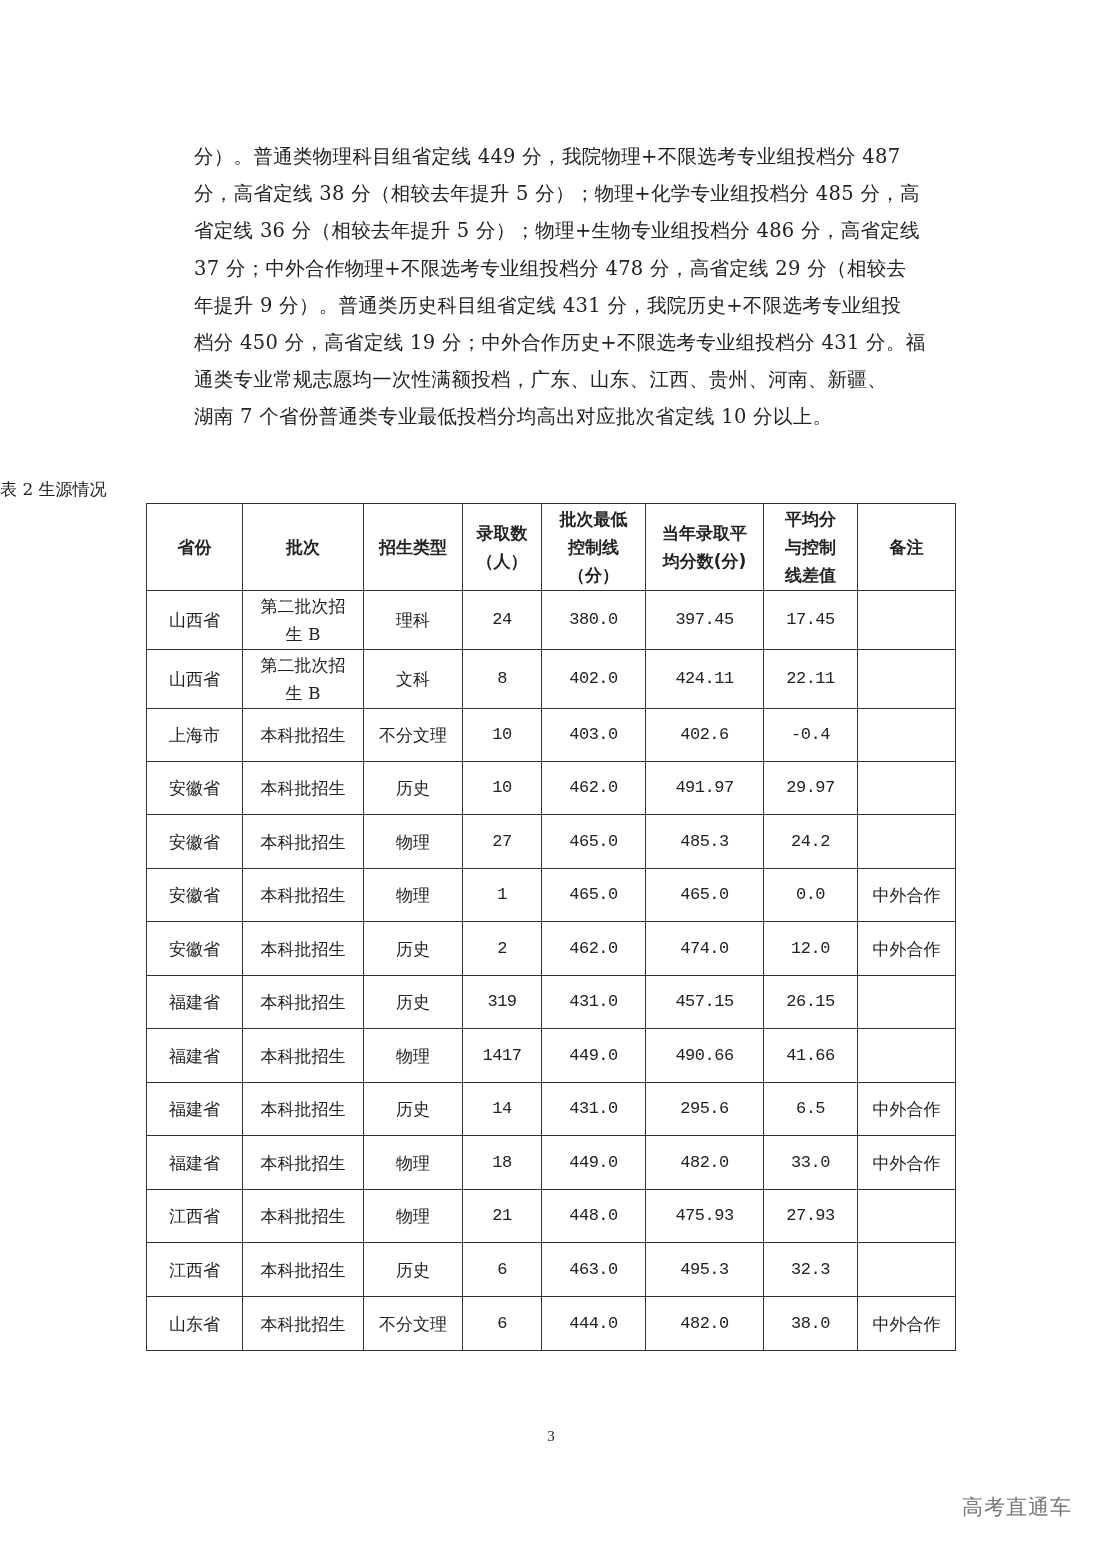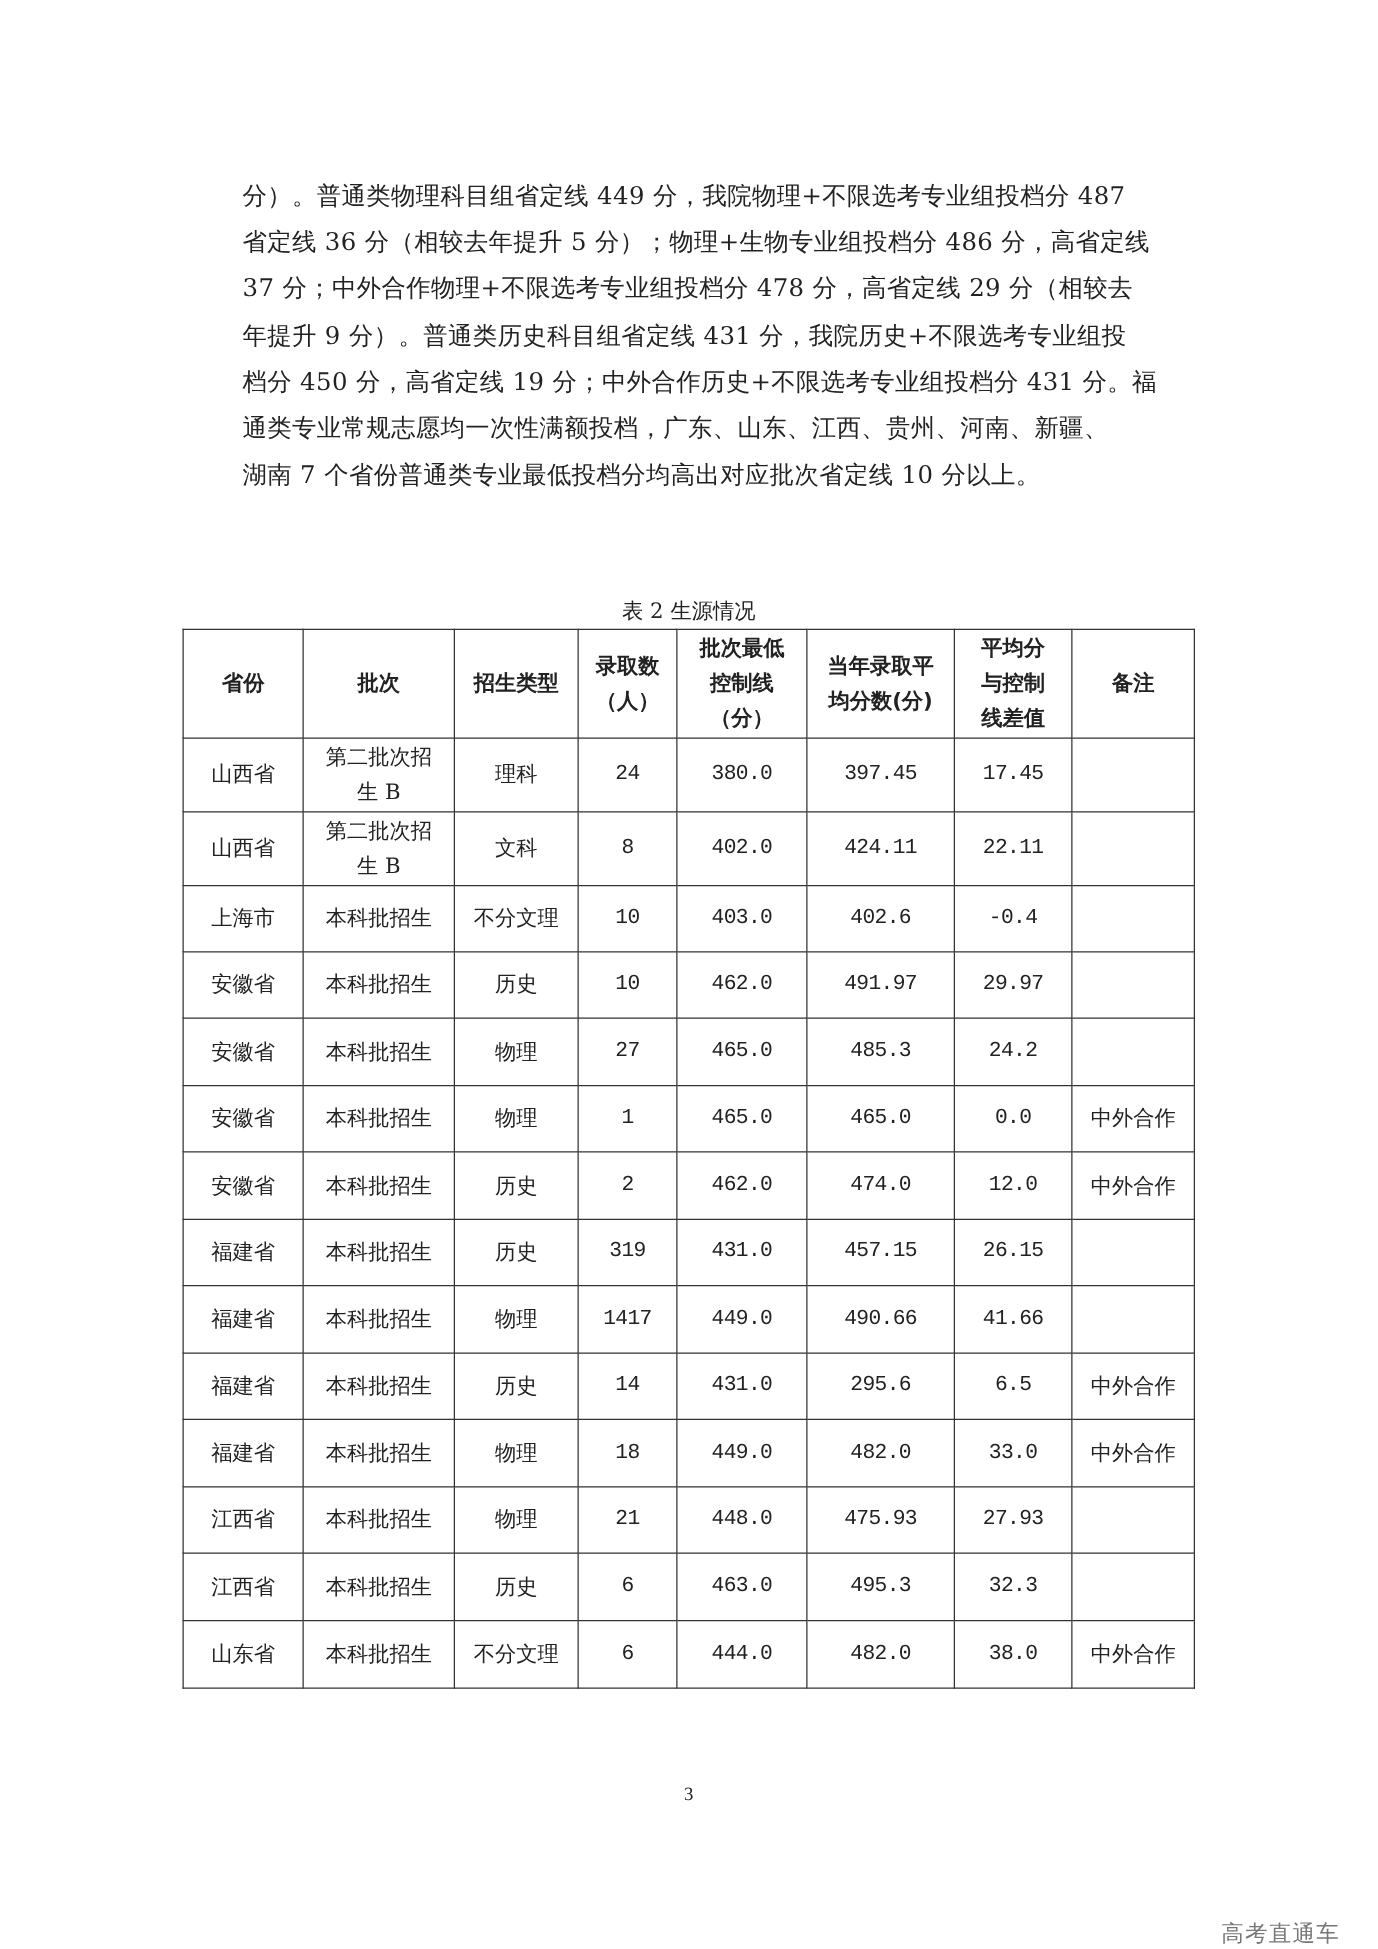--- a/index.html
+++ b/index.html
@@ -1,40 +1,41 @@
 <!DOCTYPE html>
 <html><head>
 <meta charset="utf-8">
 <style>
   html, body { margin:0; padding:0; background:#ffffff; }
   body { width:1102px; height:1559px; position:relative; overflow:hidden;
          font-family: "DejaVu Serif", "Liberation Serif", serif; color:#222; }
   .para { position:absolute; left:166px; top:138px; width:772px; }
   .para .line { height:37.2px; line-height:37.2px; font-size:19.5px; white-space:nowrap;
                 letter-spacing:0.3px;margin-left:28px; }
-  .caption { position:absolute; left:0; width:1102px; top:477px; text-align:center;
+  .caption { position:absolute; left:0; width:1102px; top:477px; 
              font-size:17px; line-height:24px; }
   table.src { position:absolute; left:146px; top:503px; border-collapse:collapse;
               table-layout:fixed; font-size:17px; }
   table.src td, table.src th { border:1.5px solid #333; text-align:center; vertical-align:middle;
               padding:0 2px; line-height:28px; }
   table.src th { font-weight:bold; font-size:17px; line-height:28px;
                  font-family: "DejaVu Sans", "Liberation Sans", sans-serif; }
   table.src td { font-weight:normal; }
   .num { font-family:"Liberation Mono", "DejaVu Sans Mono", monospace; font-size:17px; letter-spacing:-0.5px;margin-left:41px; }
   .pagenum { position:absolute; left:0; width:1102px; top:1428px; text-align:center;
              font-size:15px; font-family:"Liberation Serif", serif; }
-  .watermark { position:absolute; right:30px; top:1535px; font-size:18px; color:#777;
+  .watermark { position:absolute; right:30px; top:1493px; font-size:21px; color:#777;
                font-family:"DejaVu Sans", "Liberation Sans", sans-serif; letter-spacing:1px; }
 </style>
 </head>
 <body>
 
 <div class="para">
   <div class="line">分）。普通类物理科目组省定线 449 分，我院物理+不限选考专业组投档分 487</div>
+  <div class="line">分，高省定线 38 分（相较去年提升 5 分）；物理+化学专业组投档分 485 分，高</div>
   <div class="line">省定线 36 分（相较去年提升 5 分）；物理+生物专业组投档分 486 分，高省定线</div>
   <div class="line">37 分；中外合作物理+不限选考专业组投档分 478 分，高省定线 29 分（相较去</div>
   <div class="line">年提升 9 分）。普通类历史科目组省定线 431 分，我院历史+不限选考专业组投</div>
   <div class="line">档分 450 分，高省定线 19 分；中外合作历史+不限选考专业组投档分 431 分。福</div>
   <div class="line">通类专业常规志愿均一次性满额投档，广东、山东、江西、贵州、河南、新疆、</div>
   <div class="line">湖南 7 个省份普通类专业最低投档分均高出对应批次省定线 10 分以上。</div>
 </div>
 
 <div class="caption">表 2  生源情况</div>
 

